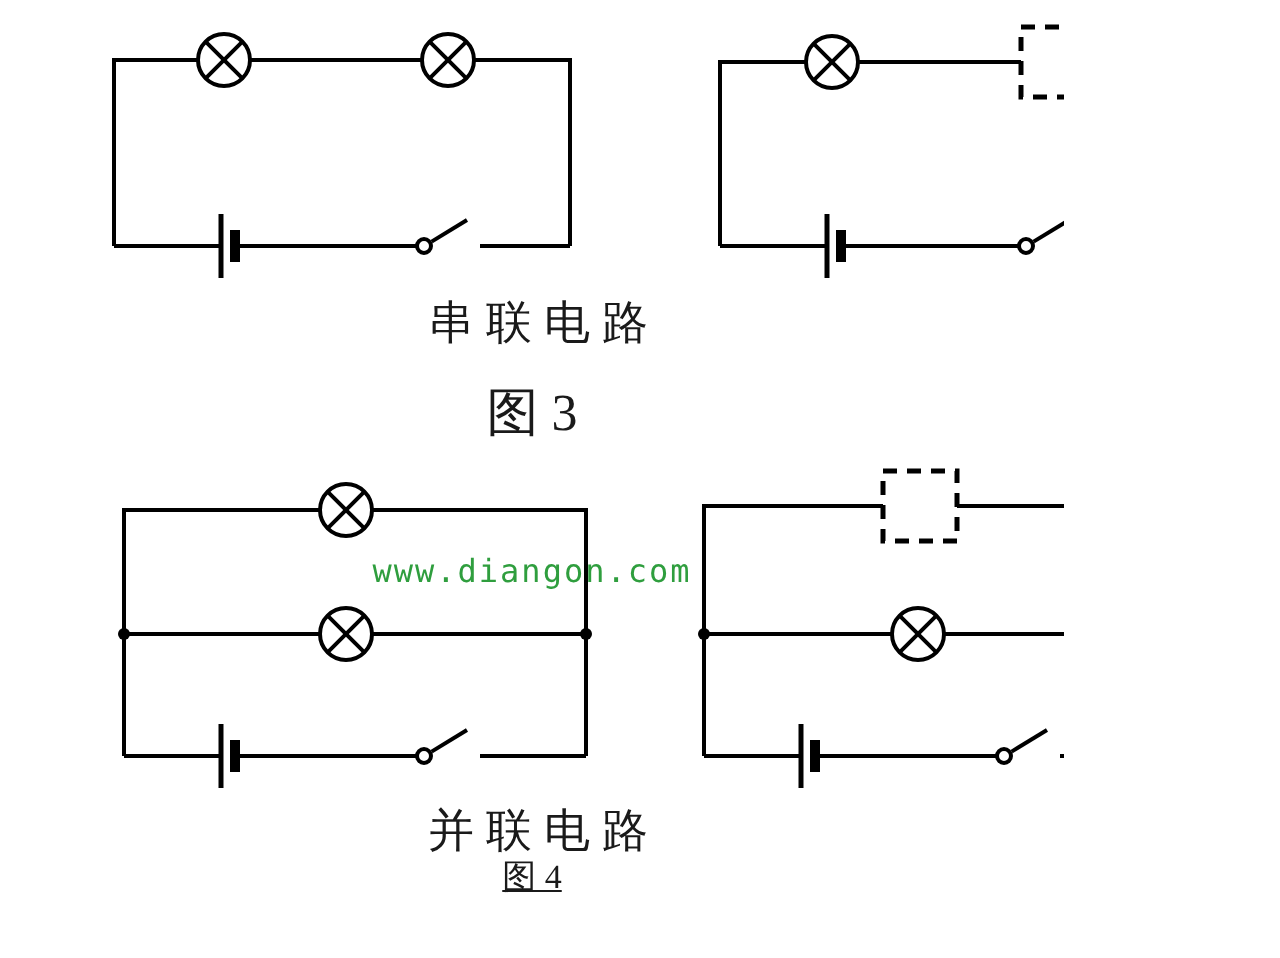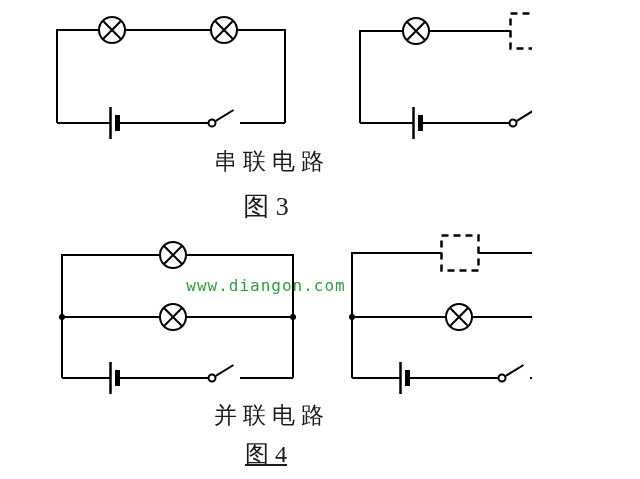--- a/index.html
+++ b/index.html
@@ -20,21 +20,21 @@
   svg .sw-lever{stroke:#000;stroke-width:2;}
   svg .dashed-box{fill:#ffffff;stroke:#000;stroke-width:2.5;stroke-dasharray:7 5;}
   svg .junction{fill:#000;stroke:none;}
   .caption{
     position:absolute;left:0;width:100%;
     text-align:center;color:#1a1a1a;
   }
   .caption.series{top:146px;font-size:23px;letter-spacing:6px;padding-left:6px;}
   .caption.parallel{top:400px;font-size:23px;letter-spacing:6px;padding-left:6px;}
   .caption.figlabel3{top:189px;font-size:26px;}
-  .caption.figlabel4{top:438px;font-size:24px;text-decoration:underline;}
+  .caption.figlabel4{top:427px;font-size:17px;text-decoration:underline;}
   .watermark{
     position:absolute;left:0;width:100%;top:228px;
     text-align:center;
     font-family:"DejaVu Sans Mono", monospace;
     font-size:16px;letter-spacing:1px;
     color:#2f9e3e;
     margin-top:48px;
   }
 </style>
 </head>

